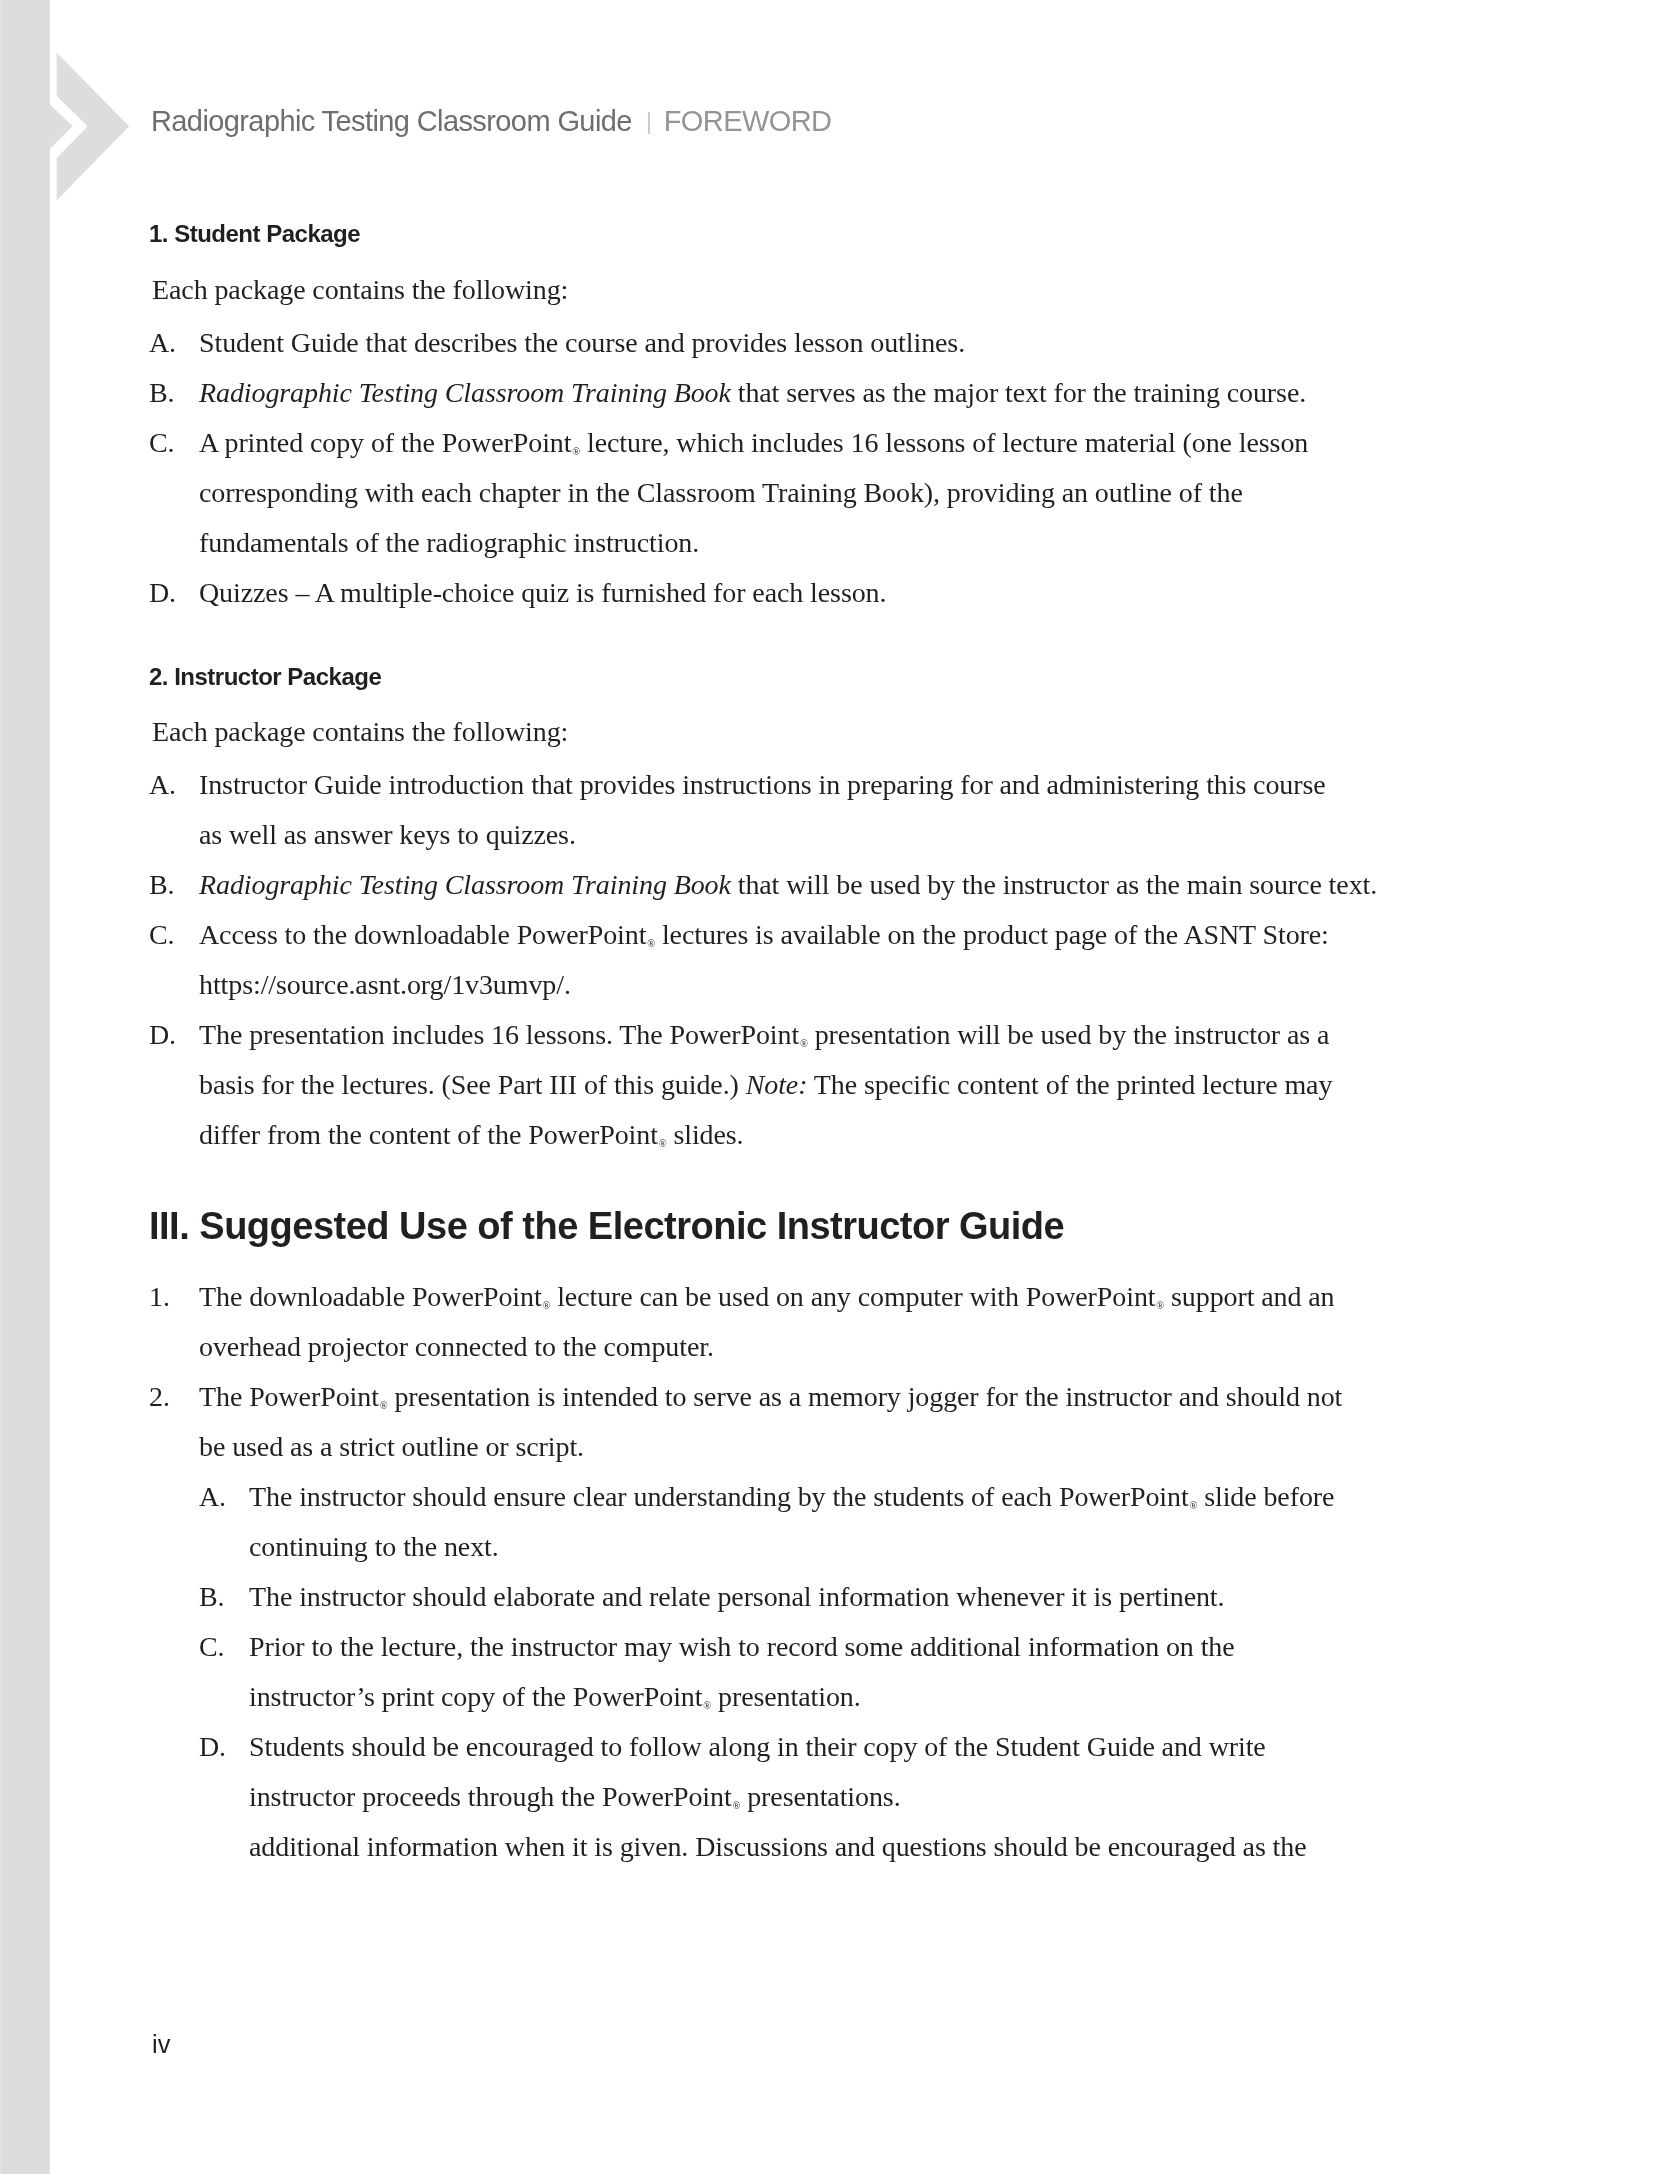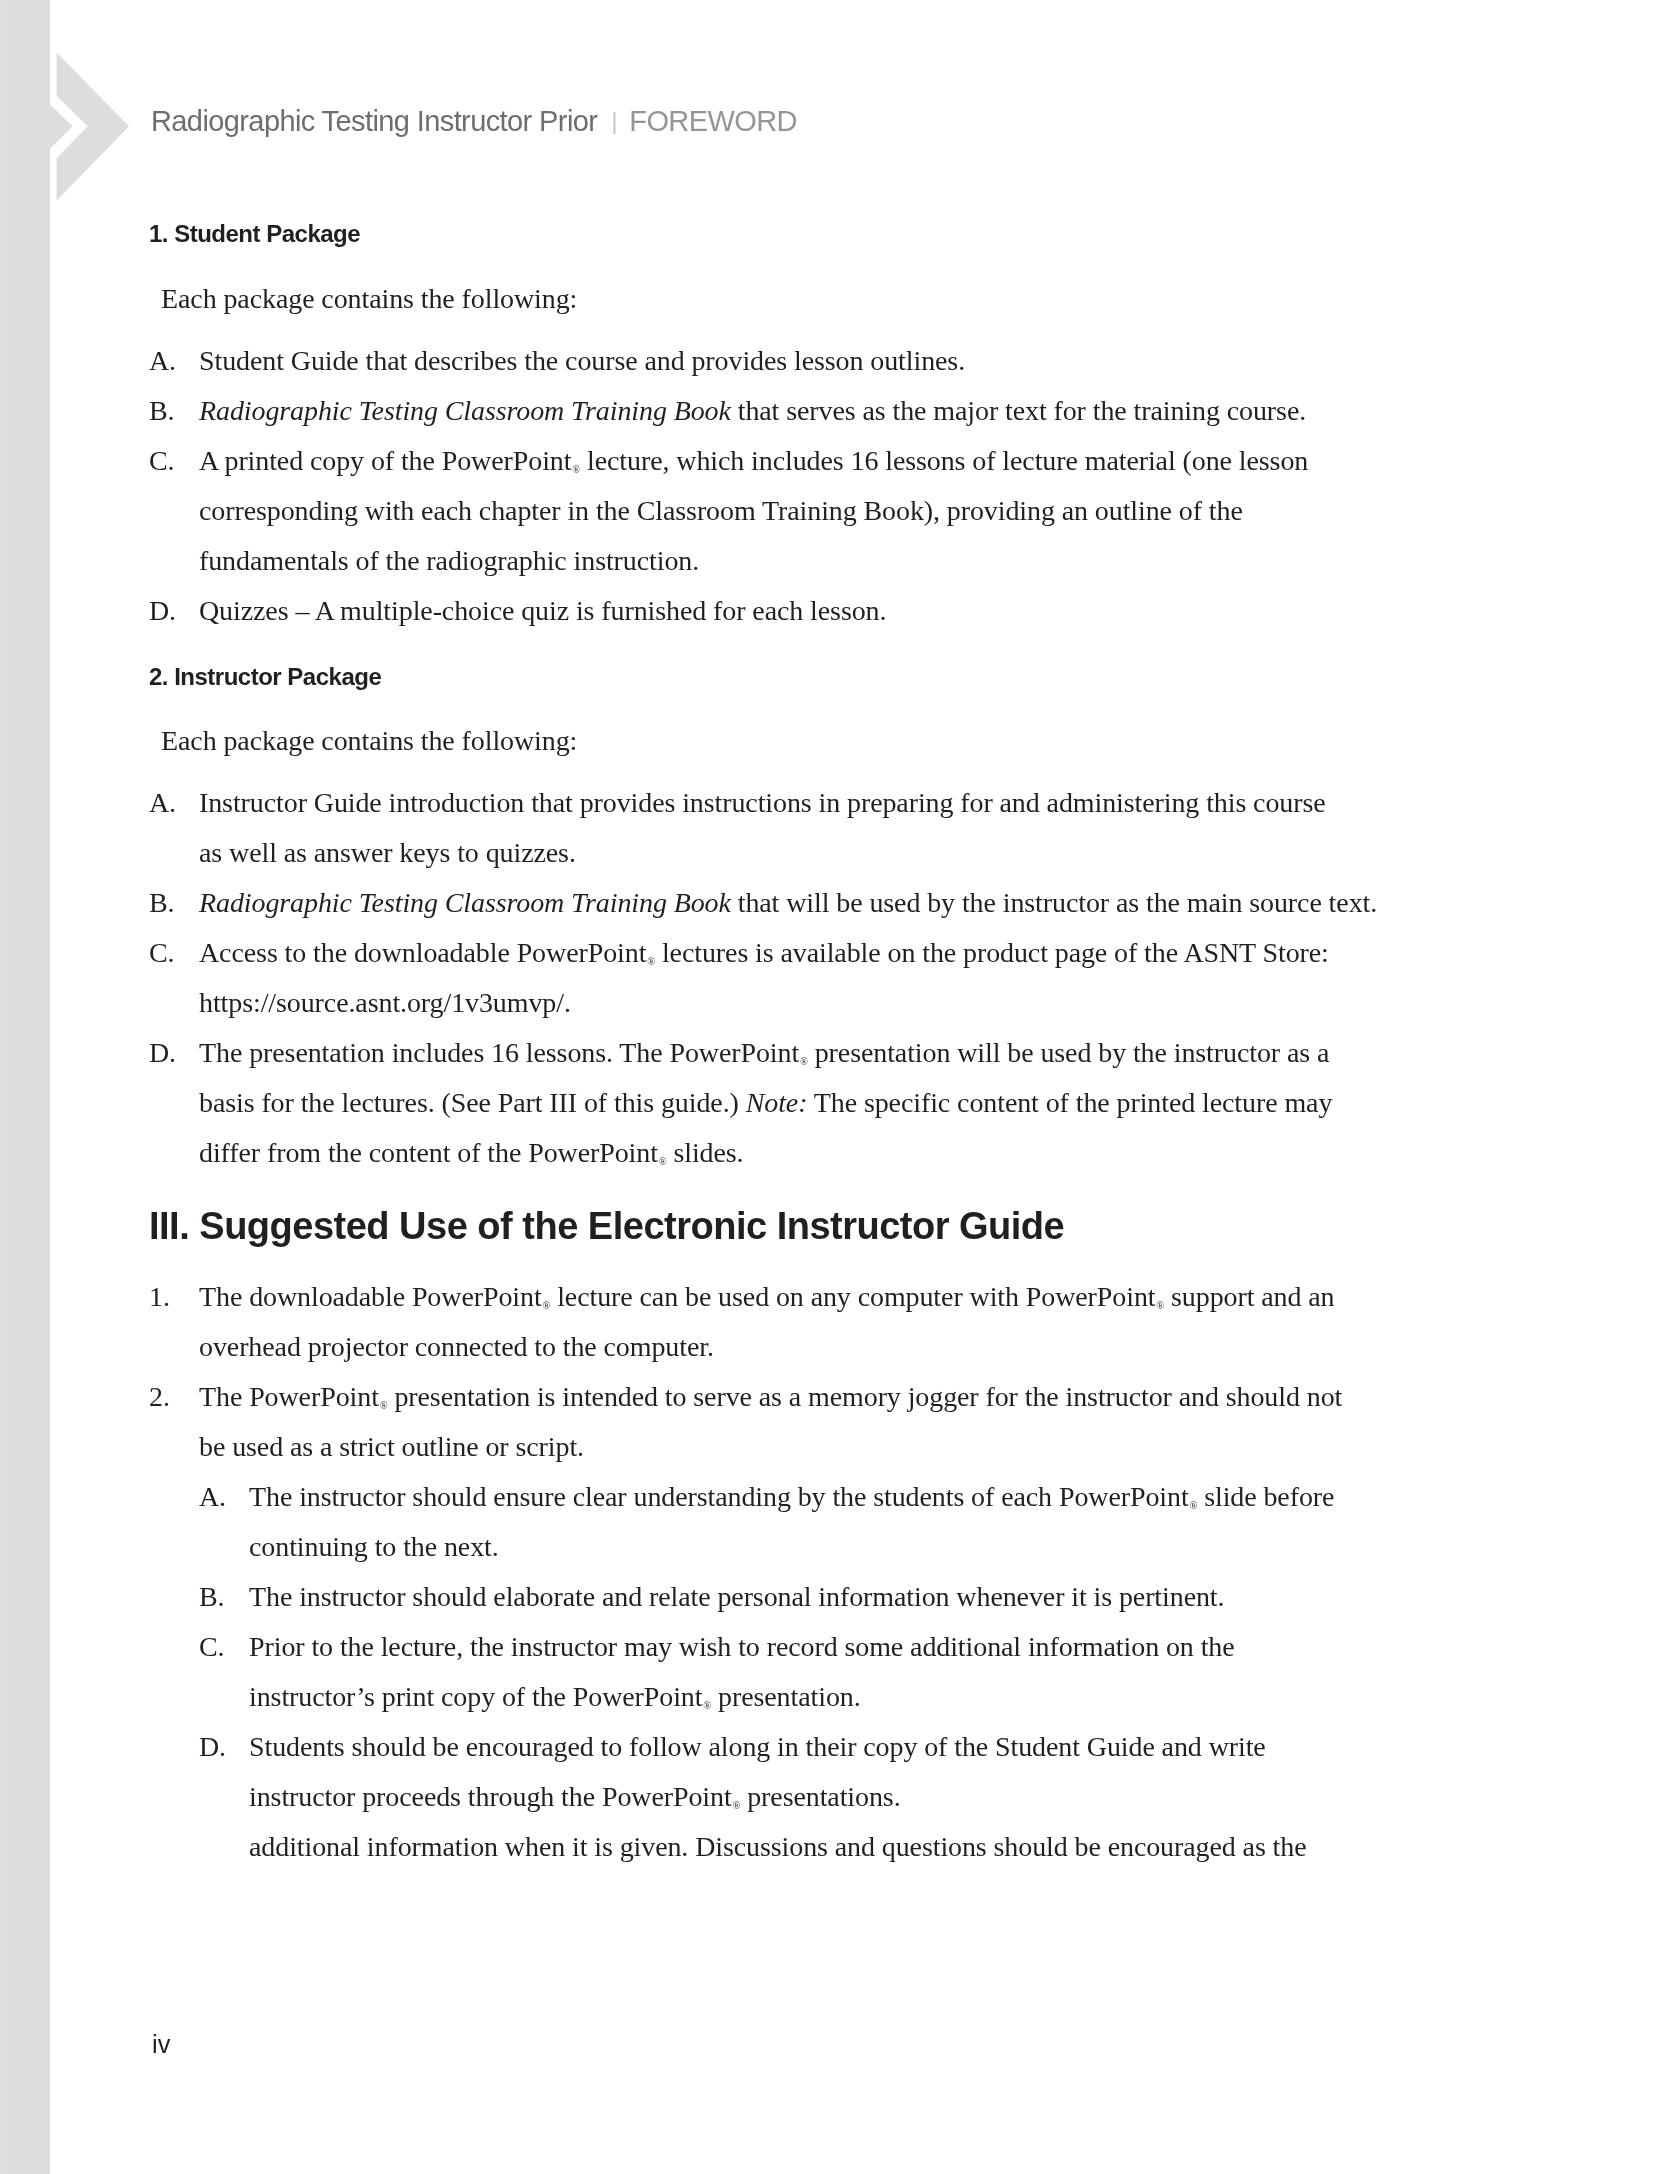--- a/index.html
+++ b/index.html
@@ -9,40 +9,40 @@
   .header { position:absolute; left:151px; top:105px; font-family:"Liberation Sans", sans-serif;
             font-size:29px; letter-spacing:-0.6px; white-space:nowrap; }
   .header .title { color:#6d6e71; }
   .header .sep { color:#c7c8ca; margin:0 12.2px 0 14px; font-size:24.5px; position:relative; top:-1.9px; }
   .header .section { color:#939598;text-align:center; }
   .heading { position:absolute; left:149px; font-family:"Liberation Sans", sans-serif; font-weight:bold;
              color:#231f20; white-space:nowrap; letter-spacing:-0.5px; }
   .h2 { font-size:24px; }
   .h1 { font-size:38px; }
   .block { position:absolute; left:149px; width:1365px; font-size:28px; line-height:50px; letter-spacing:-0.1px; }
-  .para { margin:12px; white-space:nowrap; }
+  .para { margin:3px; white-space:nowrap; }
   .item { display:flex; margin:0; }
   .item .lbl { flex:0 0 50px; }
   .item .txt { flex:1; }
   .item.sub { margin-left:50px; }
   .txt .line { display:block; white-space:nowrap; }
   sup.reg { font-size:10.4px; vertical-align:top; position:relative; top:9.4px; margin-left:0.9px; }
   .pagenum { position:absolute; left:152px; top:2030px; font-family:"Liberation Sans", sans-serif;
              font-size:25.4px; color:#231f20; }
 </style>
 </head>
 <body>
 
 <svg class="sidebar" width="1680" height="2174" viewBox="0 0 1784 2309">
   <polygon fill="#dcdddf" points="0,0 53,0 53,111 77,134 53,158 53,2309 0,2309"></polygon>
   <polygon fill="#dcdddf" points="60,56 137,134 60,213 60,168 93,134 60,102"></polygon>
 </svg>
 
 <div class="header">
-  <span class="title">Radiographic Testing Instructor Prior</span><span class="sep">|</span><span class="section">FOREWORD</span>
+  <span class="title">Radiographic Testing Classroom Guide</span><span class="sep">|</span><span class="section">FOREWORD</span>
 </div>
 
 <div class="heading h2" style="top:220px;">1. Student Package</div>
 <div class="block" style="top:262px;">
   <p class="para">Each package contains the following:</p>
   <div>
       <div class="item">
         <span class="lbl">A.</span>
         <span class="txt">
           <span class="line">Student Guide that describes the course and provides lesson outlines.</span>

